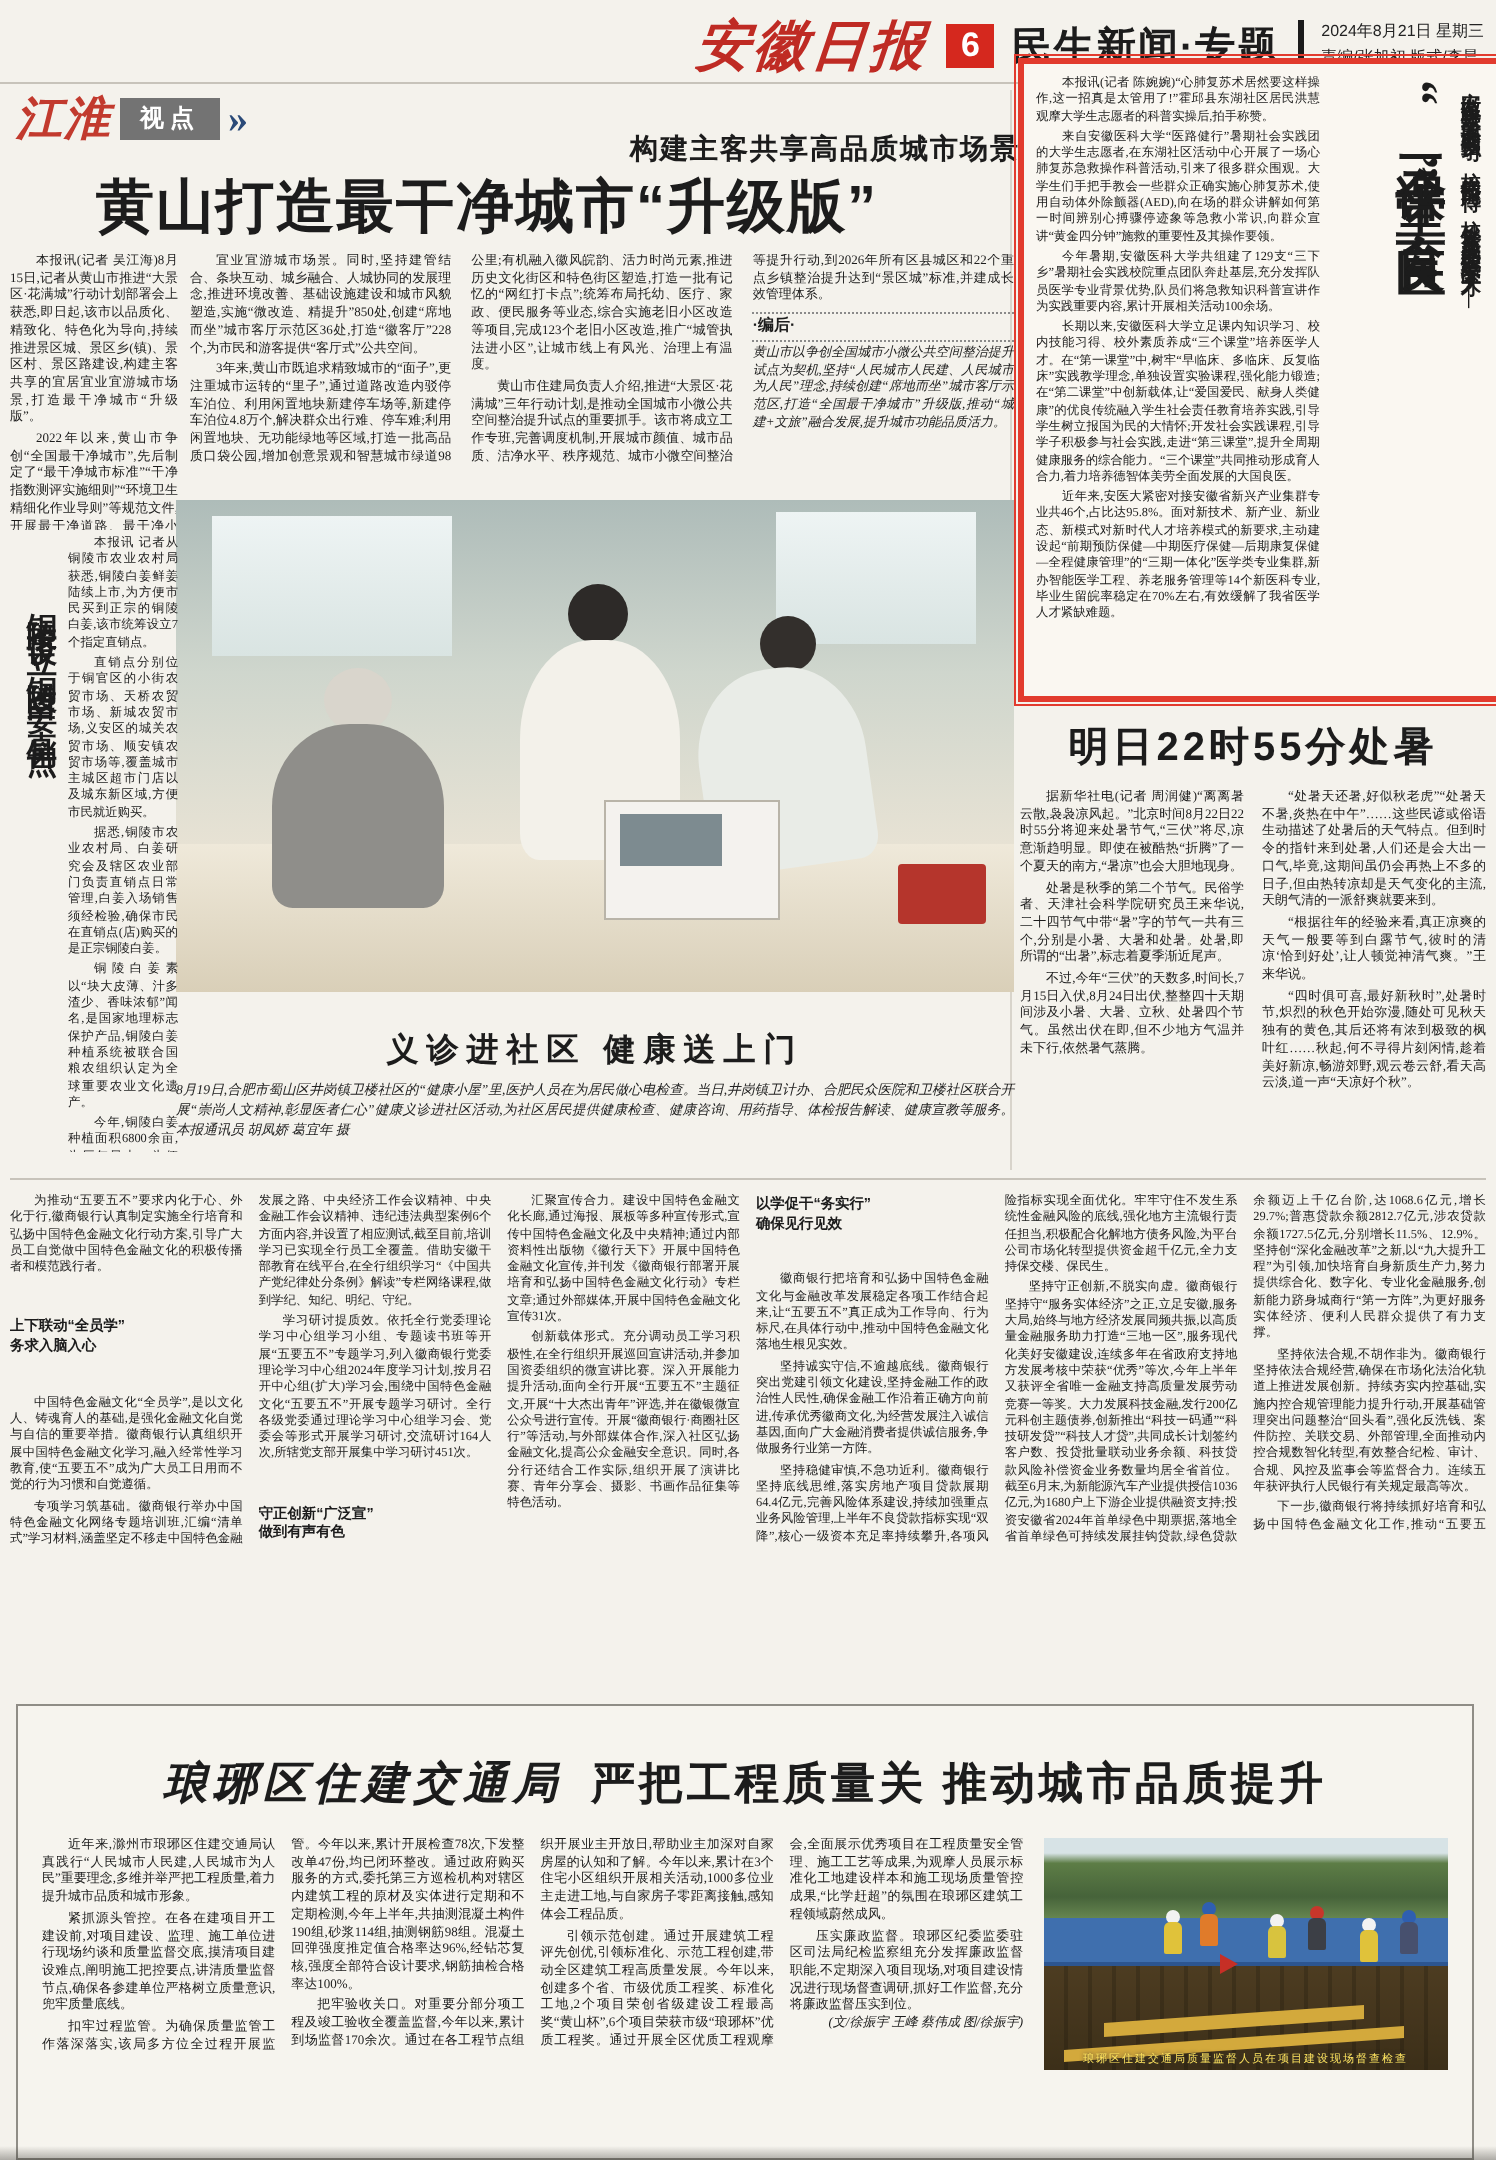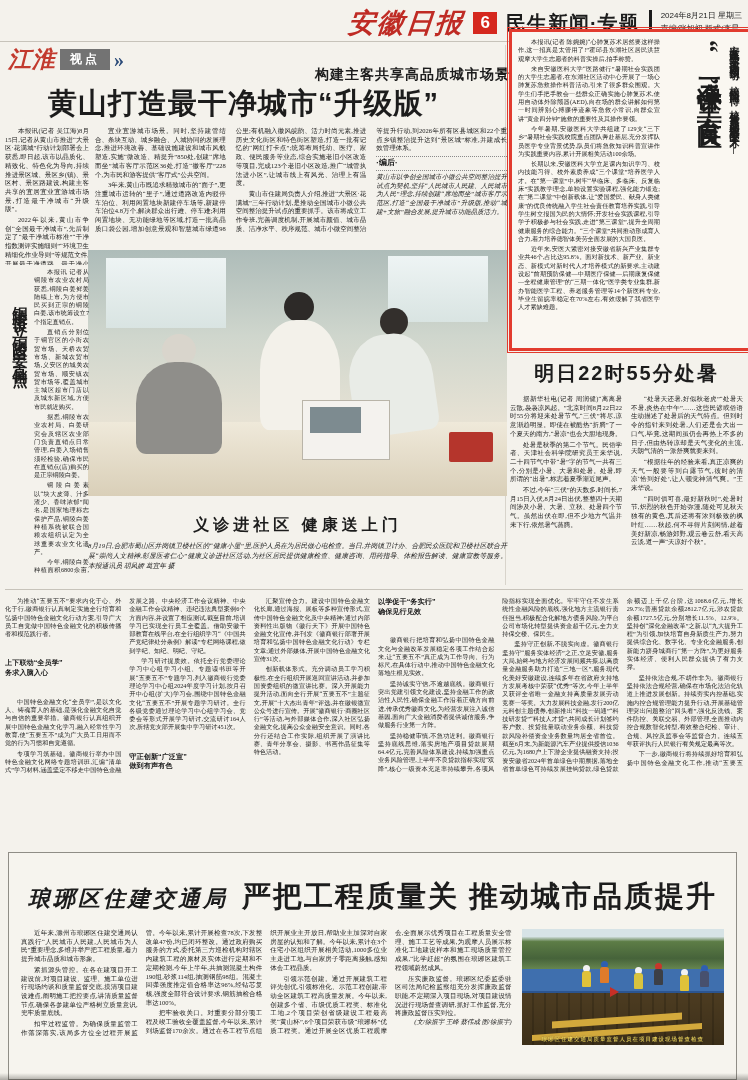--- a/index.html
+++ b/index.html
@@ -92,21 +92,21 @@
   .bank-flow{column-count:6;column-gap:8px;height:178px;font-size:6.2px;}
   .bank-flow .p{margin:0 0 2px 0;text-indent:12px;text-align:justify;line-height:1.34;}
   .bank-flow .sub{font-weight:bold;text-align:left;font-size:7.2px;margin:20px 0;
     font-family:"Liberation Sans","DejaVu Sans",sans-serif;white-space:pre-line;}
 
   
   #langya{position:absolute;left:8px;top:852px;width:729px;height:228px;
     border:1px solid #8f8d86;background:#f6f4ee;box-sizing:border-box;padding:10px 12px 0 12px;}
   .ly-head{text-align:center;margin:14px 0 12px 0;}
   .ly-brush{font-size:22px;font-weight:bold;font-style:italic;letter-spacing:3px;}
-  .ly-bold{font-size:29px;font-weight:bold;letter-spacing:2px;margin-left:10px;}
+  .ly-bold{font-size:22px;font-weight:bold;letter-spacing:2px;margin-left:10px;}
   .ly-row{display:flex;gap:10px;}
   .ly-cols{width:492px;column-count:4;column-gap:8px;height:128px;}
   .ly-by{text-align:right;font-style:italic;}
   
   #photo2{width:203px;height:116px;position:relative;overflow:hidden;background:#cfdde4;}
   .trees{position:absolute;left:0;right:0;top:0;height:42px;
     background:linear-gradient(180deg,#d7e3e6 0 18%,#5d7d46 30%,#46633a 70%,#6c8c54 100%);}
   .tarp{position:absolute;left:0;right:0;top:40px;height:26px;background:#3f6fae;
     box-shadow:inset 0 -4px 0 #2c5590;}
   .ground{position:absolute;left:0;right:0;top:64px;bottom:0;

